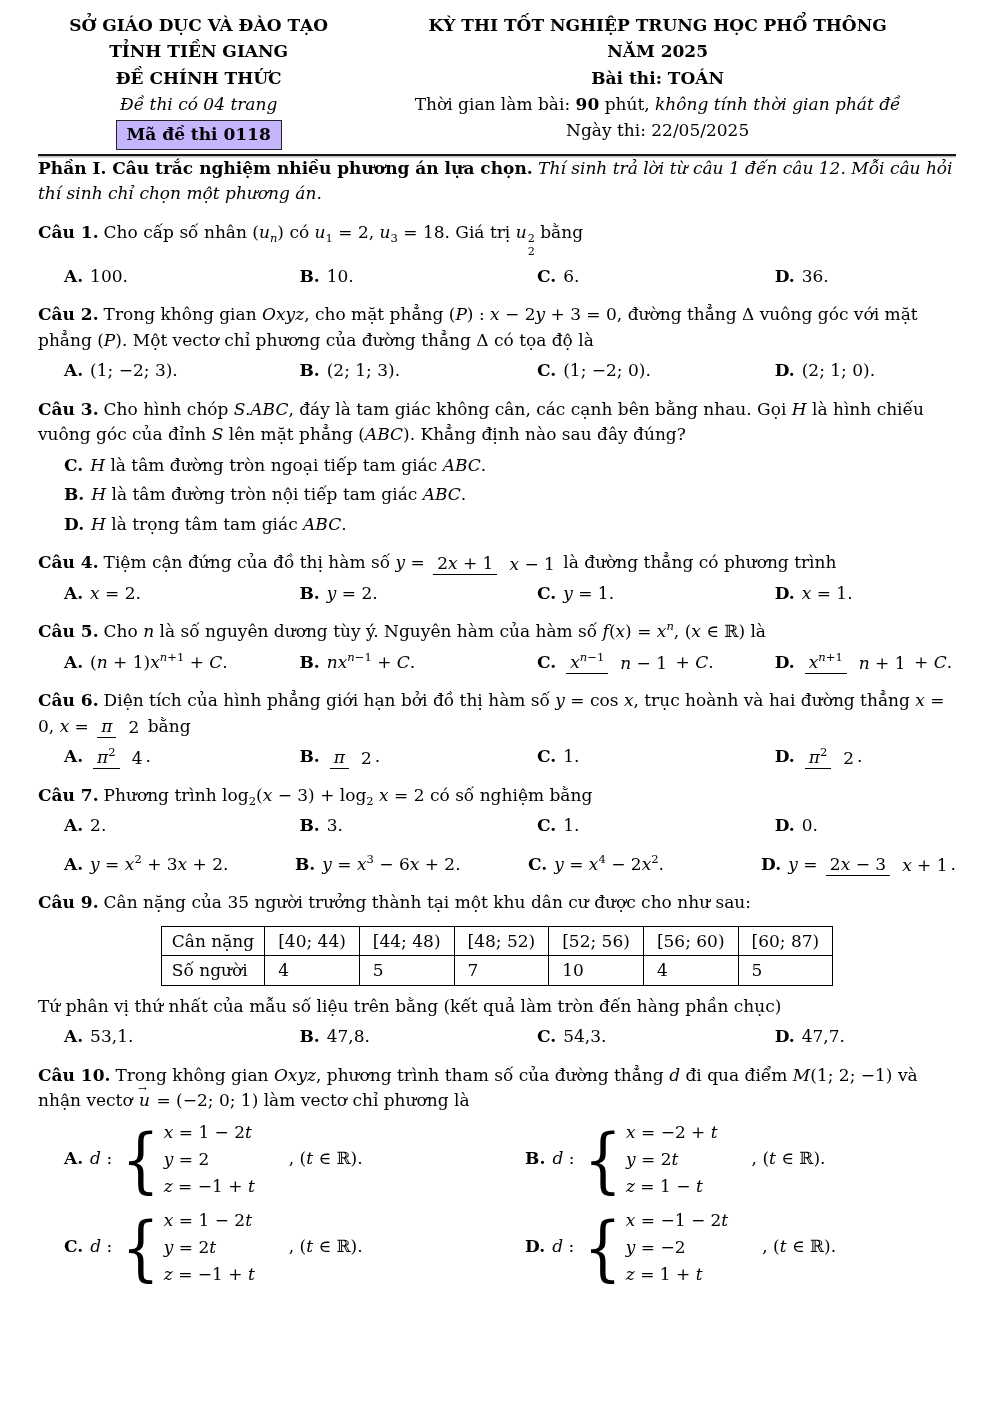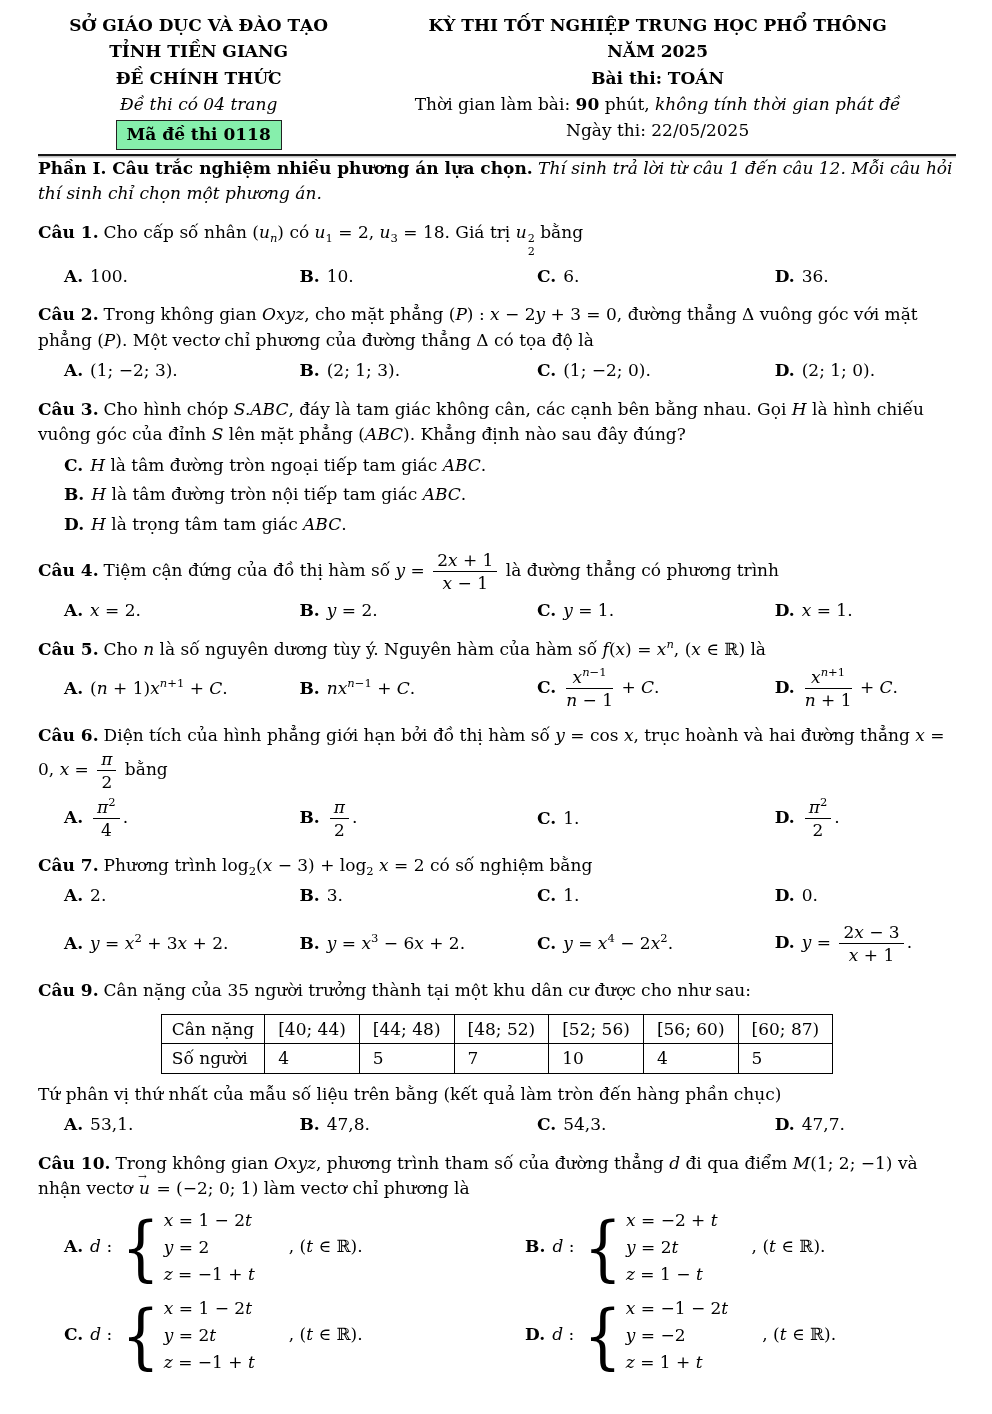--- a/index.html
+++ b/index.html
@@ -5,40 +5,40 @@
   html,body{margin:0;padding:0;background:#fff;color:#000;}
   body{width:992px;min-height:1414px;font-family:"DejaVu Serif","Liberation Serif",serif;font-size:17px;line-height:1.5;}
   .page{padding:12px 36px 24px 38px;box-sizing:border-box;}
   
   .header{display:flex;align-items:flex-start;}
   .h-left{width:35%;text-align:center;}
   .h-right{width:65%;text-align:center;}
   .hb{font-weight:bold;}
   .hi{font-style:italic;}
   .h-line{line-height:1.55;}
-  .code-box{display:inline-block;border:1.6px solid #222;padding:0px 10px 1px;font-weight:bold;margin-top:3px;background:#86efac;}
+  .code-box{display:inline-block;border:1.6px solid #222;padding:0px 10px 1px;font-weight:bold;margin-top:3px;background:#c4b5fd;}
   .sep{border-bottom:2.4px solid #161616;margin-top:4px;box-shadow:0 1.5px 0 #bfbfbf;}
   
   .part{margin-top:12px;}
   .part .pb{font-weight:bold;}
   .part .pi{font-style:italic;}
   
   .q{margin-top:13px;}
   .qp{margin:0;}
   .qlabel{margin-right:5px;}
   .opts{margin-top:5px;}
   .opts.row4{display:grid;grid-template-columns:1.05fr 1.06fr 1.06fr 0.83fr;column-gap:6px;padding-left:26px;align-items:center;}
   .opts.stack .opt{margin:4px 0;padding-left:26px;}
   .opts.grid2{display:grid;grid-template-columns:1.07fr 1fr;row-gap:12px;padding-left:26px;align-items:center;margin-top:8px;}
   .opt{white-space:nowrap;}
   .olabel{margin-right:7px;}
   
   i{font-family:inherit;}
   sup,sub{font-size:0.68em;line-height:0;}
-  .frac{display:inline-flex;flex-direction:column;text-align:center;vertical-align:middle;margin:0 3px;line-height:1.18;}
+  .frac{display:inline-flex;flex-direction:row;text-align:center;vertical-align:middle;margin:0 3px;line-height:1.18;gap:12px;}
   .frac .num{border-bottom:1.3px solid #000;padding:0 4px 1px;}
   .frac .den{padding-top:1px;}
   .ss{display:inline-flex;flex-direction:column;font-size:0.66em;line-height:1.12;vertical-align:-0.42em;margin-left:1px;text-align:left;}
   .cases{display:inline-flex;align-items:center;vertical-align:middle;margin-left:4px;}
   .brace{font-size:60px;line-height:0.85;font-weight:300;transform:scaleY(1.18);transform-origin:center;margin-right:4px;}
   .clines{display:inline-flex;flex-direction:column;row-gap:6px;text-align:left;line-height:1.25;}
   .ctail{margin-left:34px;}
   .vec{font-style:italic;position:relative;display:inline-block;padding:0 1px;}
   .vec::before{content:'→';position:absolute;top:-0.66em;left:0;font-size:0.62em;font-style:normal;}
   

